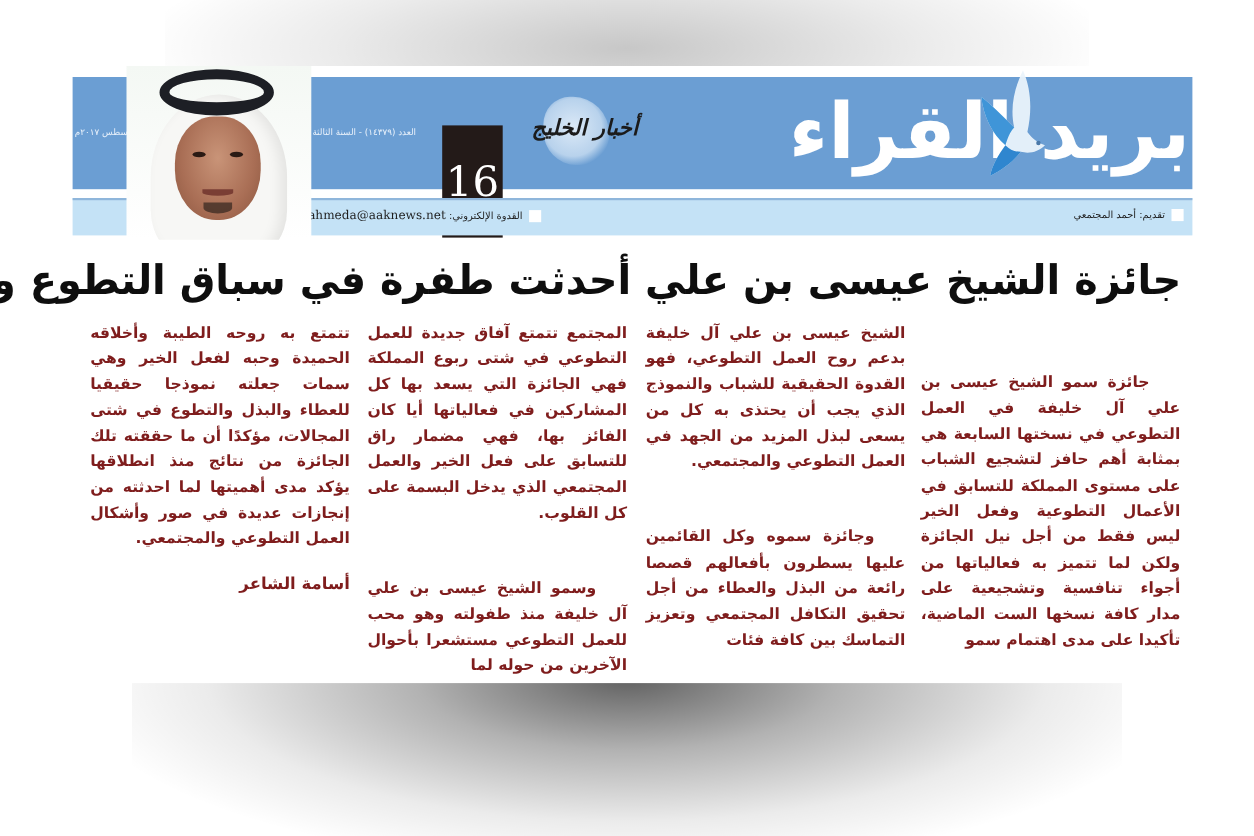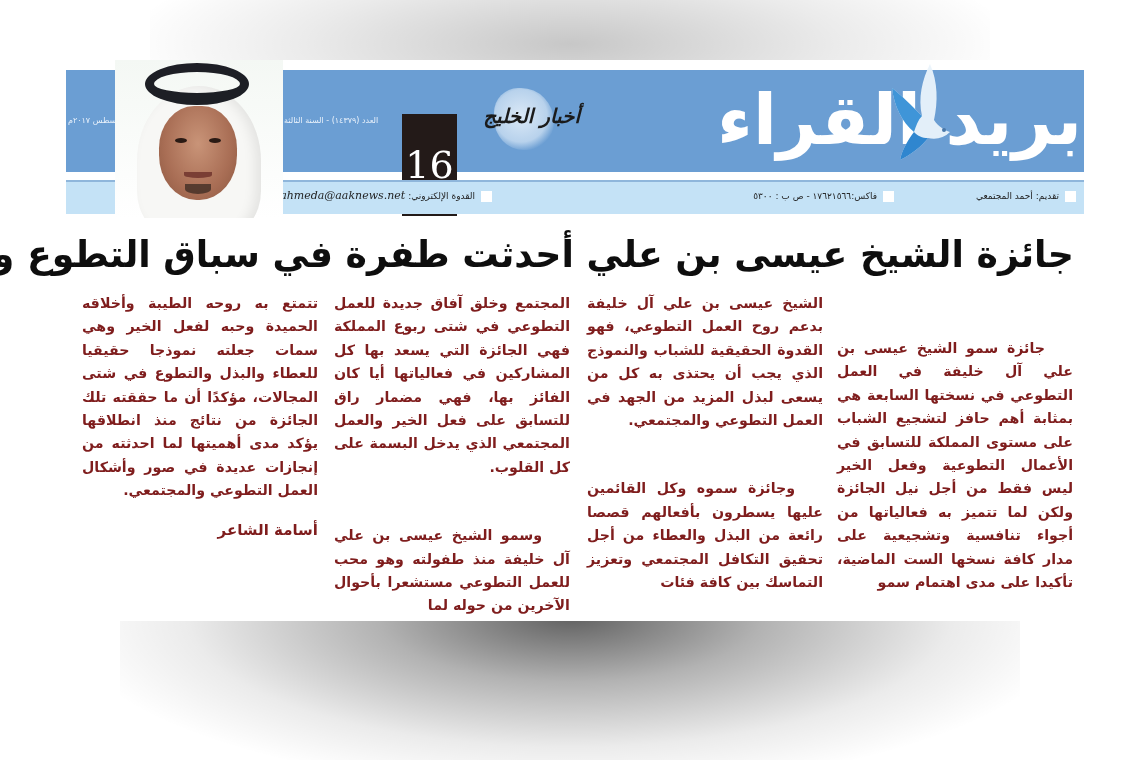--- a/index.html
+++ b/index.html
@@ -51,21 +51,21 @@
   }
   .dove {
     position:absolute; left:812px; top:0px; width:80px; height:110px;
   }
   .sub-bar {
     position:absolute; left:0; top:120px; width:1018px; height:32px;
     background:#c4e2f6; border-top:2px solid #8fb6db;
   }
   .sub-item { position:absolute; top:0; height:32px; line-height:32px; font-size:9px; color:#1e1e1e; direction:rtl; white-space:nowrap; }
   .sq { display:inline-block; width:11px; height:11px; background:#ffffff; vertical-align:middle; margin-left:6px; }
-  .email { font-family:"DejaVu Serif", serif; font-size:11px; direction:ltr; unicode-bidi:embed;font-style:italic; }
+  .email { font-family:"DejaVu Serif", serif; font-size:11px; direction:ltr; unicode-bidi:embed; }
   .photo {
     position:absolute; left:49px; top:0px; width:168px; height:158px;
     background:linear-gradient(180deg,#f4f8f4 0%, #ffffff 100%);
     overflow:hidden;
   }
   .photo .ghutra {
     position:absolute; left:22px; top:26px; width:124px; height:150px;
     background:#f7f7f5; border-radius:50% 50% 30% 30%;
     box-shadow: inset -6px 0 12px rgba(0,0,0,0.08);
   }
@@ -128,23 +128,20 @@
     <path d="M14 28 C22 34 34 46 44 56 C40 60 38 66 36 72 C24 62 16 46 14 28 Z" fill="#3f95d8"></path>
     <path d="M36 72 C30 80 24 90 22 100 C34 94 44 86 50 78 C44 78 40 76 36 72 Z" fill="#2f86cf"></path>
     <circle cx="66" cy="70" r="2" fill="#4a78a8"></circle>
   </svg>
 
   <div class="sub-bar"></div>
 
   <div class="sub-item" style="right:8px; top:120px;">
     <span class="sq"></span><span>تقديم: أحمد المجتمعي</span>
   </div>
-  <div class="sub-item" style="right:190px; top:120px;">
-    <span class="sq"></span><span>فاكس:١٧٦٢١٥٦٦ - ص ب : ٥٣٠٠</span>
-  </div>
   <div class="sub-item" style="right:592px; top:120px;">
     <span class="sq"></span><span>القدوة الإلكتروني:</span>
     <span class="email">ahmeda@aaknews.net</span>
   </div>
 
   <div class="photo">
     <div class="ghutra"></div>
     <div class="face">
       <div class="eye" style="left:16px;"></div>
       <div class="eye" style="left:50px;"></div>
@@ -158,21 +155,21 @@
 
   <div class="columns">
     <div class="col" style="right:0px;">
       <p class="indent">جائزة سمو الشيخ عيسى بن علي آل خليفة في العمل التطوعي في نسختها السابعة هي بمثابة أهم حافز لتشجيع الشباب على مستوى المملكة للتسابق في الأعمال التطوعية وفعل الخير ليس فقط من أجل نيل الجائزة ولكن لما تتميز به فعالياتها من أجواء تنافسية وتشجيعية على مدار كافة نسخها الست الماضية، تأكيدا على مدى اهتمام سمو</p>
     </div>
     <div class="col" style="right:250px;">
       <p>الشيخ عيسى بن علي آل خليفة بدعم روح العمل التطوعي، فهو القدوة الحقيقية للشباب والنموذج الذي يجب أن يحتذى به كل من يسعى لبذل المزيد من الجهد في العمل التطوعي والمجتمعي.</p>
       <p class="indent">وجائزة سموه وكل القائمين عليها يسطرون بأفعالهم قصصا رائعة من البذل والعطاء من أجل تحقيق التكافل المجتمعي وتعزيز التماسك بين كافة فئات</p>
     </div>
     <div class="col" style="right:503px;">
-      <p>المجتمع وخلق آفاق جديدة للعمل التطوعي في شتى ربوع المملكة فهي الجائزة التي يسعد بها كل المشاركين في فعالياتها أيا كان الفائز بها، فهي مضمار راق للتسابق على فعل الخير والعمل المجتمعي الذي يدخل البسمة على كل القلوب.</p>
+      <p>المجتمع تتمتع آفاق جديدة للعمل التطوعي في شتى ربوع المملكة فهي الجائزة التي يسعد بها كل المشاركين في فعالياتها أيا كان الفائز بها، فهي مضمار راق للتسابق على فعل الخير والعمل المجتمعي الذي يدخل البسمة على كل القلوب.</p>
       <p class="indent">وسمو الشيخ عيسى بن علي آل خليفة منذ طفولته وهو محب للعمل التطوعي مستشعرا بأحوال الآخرين من حوله لما</p>
     </div>
     <div class="col" style="right:755px;">
       <p>تتمتع به روحه الطيبة وأخلاقه الحميدة وحبه لفعل الخير وهي سمات جعلته نموذجا حقيقيا للعطاء والبذل والتطوع في شتى المجالات، مؤكدًا أن ما حققته تلك الجائزة من نتائج منذ انطلاقها يؤكد مدى أهميتها لما احدثته من إنجازات عديدة في صور وأشكال العمل التطوعي والمجتمعي.</p>
       <p class="signature">أسامة الشاعر</p>
     </div>
   </div>
 
 </div>
 

